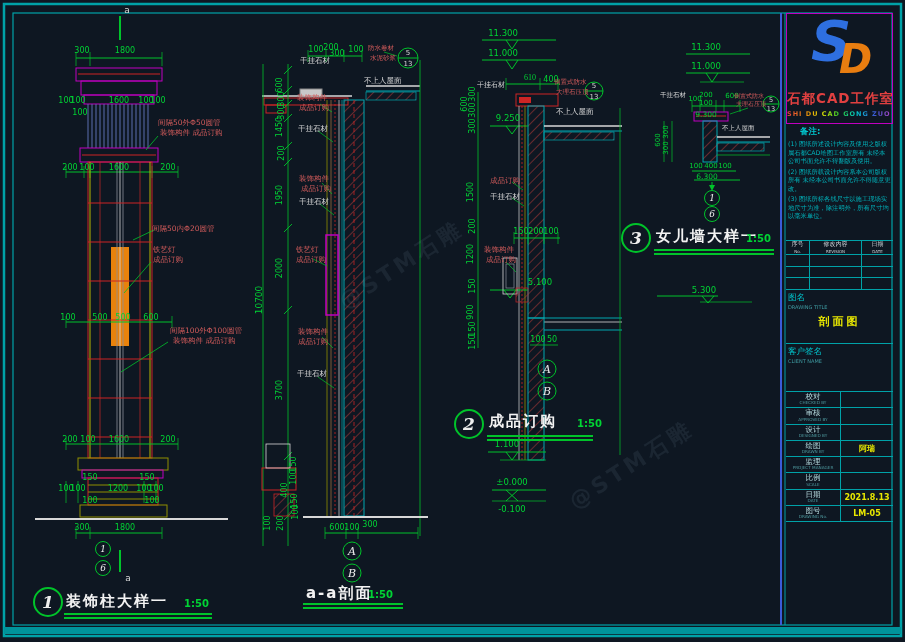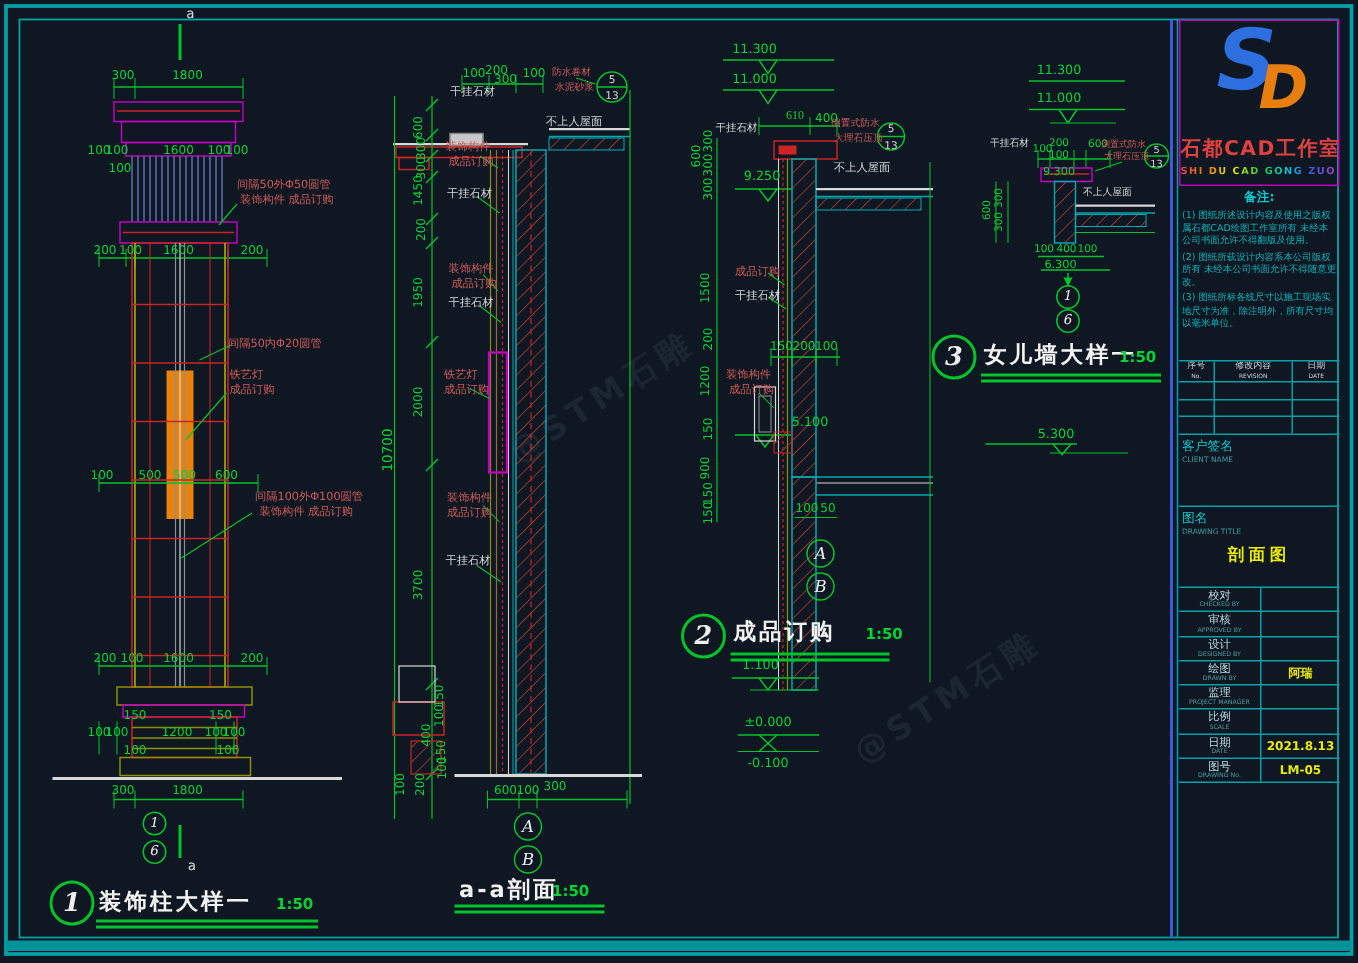--- a/index.html
+++ b/index.html
@@ -23,21 +23,21 @@
   .ctxt{position:absolute;transform:translate(-50%,-50%);color:#d8d8d8;font-size:7px;}
   
   #tb{position:absolute;left:786px;top:13px;width:107px;height:612px;color:#00c8d0;}
   .tbsec{box-sizing:border-box;border-bottom:1px solid #00a2a8;position:relative;overflow:hidden;}
   .studio{color:#e04040;font-weight:bold;font-size:13.5px;letter-spacing:1px;text-align:center;}
   .tagline{font-size:6.5px;letter-spacing:1px;text-align:center;font-weight:bold;
            background:linear-gradient(90deg,#e04040,#e8820c,#e8e800,#2dc82d,#00c8d0,#3b5bd8,#b040c0);
            -webkit-background-clip:text;background-clip:text;color:transparent;}
   .addr{font-size:7px;line-height:1.5;color:#00c8d0;padding:3px 2px;}
   .notes{font-size:6.3px;line-height:1.35;color:#00b4bc;padding:1px 2px;}
-  .nhead{font-size:8.5px;font-weight:bold;color:#00c8d0;padding:2px 4px 1px;text-align:center;}
+  .nhead{font-size:8.5px;font-weight:bold;color:#00c8d0;padding:2px 14px 1px;}
   .revgrid{display:flex;height:100%;}
   .revcol{box-sizing:border-box;border-right:1px solid #00a2a8;display:flex;flex-direction:column;}
   .revhead{box-sizing:border-box;border-bottom:1px solid #00a2a8;height:14px;text-align:center;color:#cfd6da;font-size:6px;line-height:1.1;}
   .revrow{box-sizing:border-box;border-bottom:1px solid #00a2a8;flex:1;}
   .seclab{font-size:8.5px;color:#00c8d0;padding:2px 2px 0;}
   .secen{font-size:5px;color:#3f9ba2;padding:0 2px;}
   .secval{color:#e8e800;font-weight:bold;font-size:11px;text-align:center;letter-spacing:3px;margin-top:4px;}
   .row8{display:flex;box-sizing:border-box;border-bottom:1px solid #00a2a8;height:16.25px;}
   .rlab{width:55px;box-sizing:border-box;border-right:1px solid #00a2a8;text-align:center;overflow:hidden;}
   .rlab .cn{font-size:7.5px;color:#b8dde0;line-height:1.1;margin-top:1px;}
@@ -489,29 +489,29 @@
         <div class="revrow" style="border-bottom:none;"></div>
       </div>
       <div class="revcol" style="flex:1;border-right:none;">
         <div class="revhead"><span>日期</span><br><span style="font-size:4px;">DATE</span></div>
         <div class="revrow"></div>
         <div class="revrow"></div>
         <div class="revrow" style="border-bottom:none;"></div>
       </div>
     </div>
   </div>
-  <div class="tbsec" style="height:48px;">
-    <div class="seclab">客户签名</div>
-    <div class="secen">CLIENT NAME</div>
-  </div>
   <div class="tbsec" style="height:54px;">
     <div class="seclab">图名</div>
     <div class="secen">DRAWING TITLE</div>
     <div class="secval">剖面图</div>
   </div>
+  <div class="tbsec" style="height:48px;">
+    <div class="seclab">客户签名</div>
+    <div class="secen">CLIENT NAME</div>
+  </div>
   <div>
     <div class="row8">
       <div class="rlab">
             <div class="cn">校对</div>
             <div class="en">CHECKED BY</div>
           </div>
       <div class="rval"></div>
     </div>
     <div class="row8">
       <div class="rlab">

